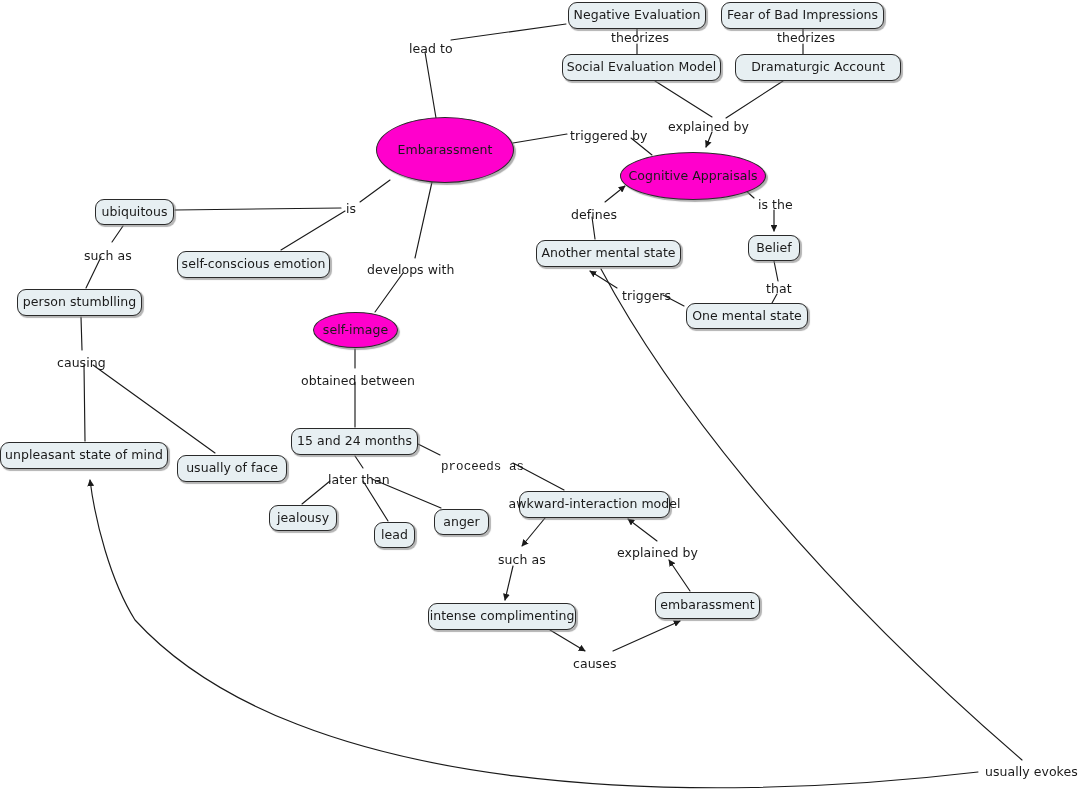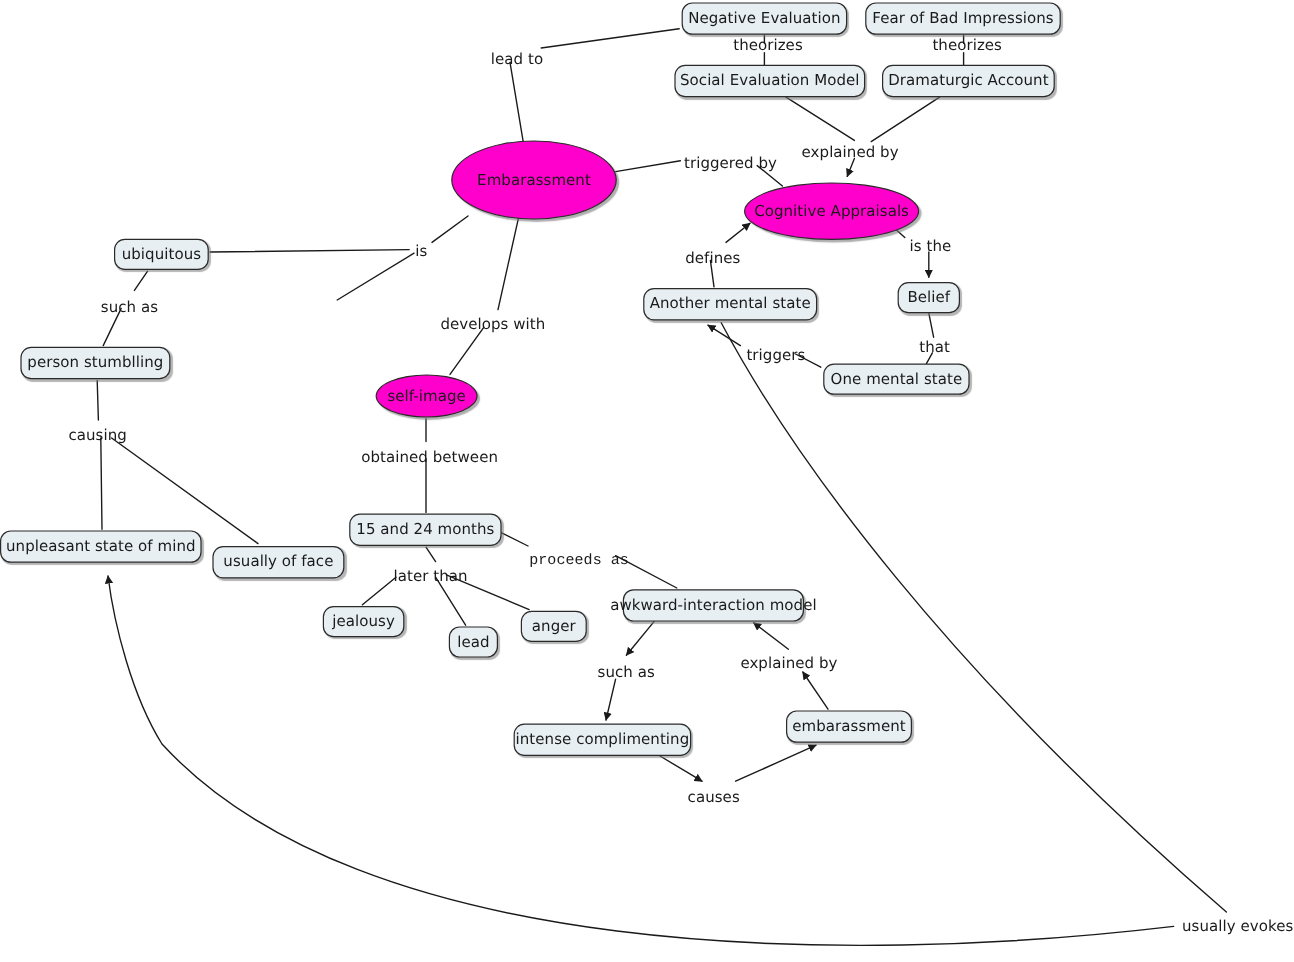--- a/index.html
+++ b/index.html
@@ -151,28 +151,29 @@
       <path d="M 978 772 C 700 805, 300 800, 135 620 C 110 580, 95 520, 90 480" marker-end="url(#arrow)"></path>
     </g>
   </svg>
 
   <div class="node box" style="left:568px;top:2px;width:138px;height:27px;">Negative Evaluation</div>
 
   <div class="node box" style="left:721px;top:2px;width:163px;height:27px;">Fear of Bad Impressions</div>
 
   <div class="node box" style="left:562px;top:54px;width:159px;height:27px;">Social Evaluation Model</div>
 
-  <div class="node box" style="left:735px;top:54px;width:144px;height:27px;">Dramaturgic Account</div>
+  <div class="node box" style="left:735px;top:54px;width:166px;height:27px;">Dramaturgic Account</div>
 
   <div class="node ellipse" style="left:376px;top:117px;width:138px;height:66px;">Embarassment</div>
 
   <div class="node ellipse" style="left:620px;top:152px;width:146px;height:48px;">Cognitive Appraisals</div>
 
   <div class="node box" style="left:95px;top:199px;width:79px;height:26px;">ubiquitous</div>
 
+  <div class="node box" style="left:177px;top:251px;width:153px;height:27px;">self-conscious emotion</div>
 
   <div class="node box" style="left:536px;top:240px;width:145px;height:27px;">Another mental state</div>
 
   <div class="node box" style="left:748px;top:235px;width:52px;height:26px;">Belief</div>
 
   <div class="node box" style="left:686px;top:303px;width:122px;height:26px;">One mental state</div>
 
   <div class="node box" style="left:17px;top:289px;width:125px;height:27px;">person stumblling</div>
 
   <div class="node ellipse" style="left:313px;top:312px;width:85px;height:36px;">self-image</div>

